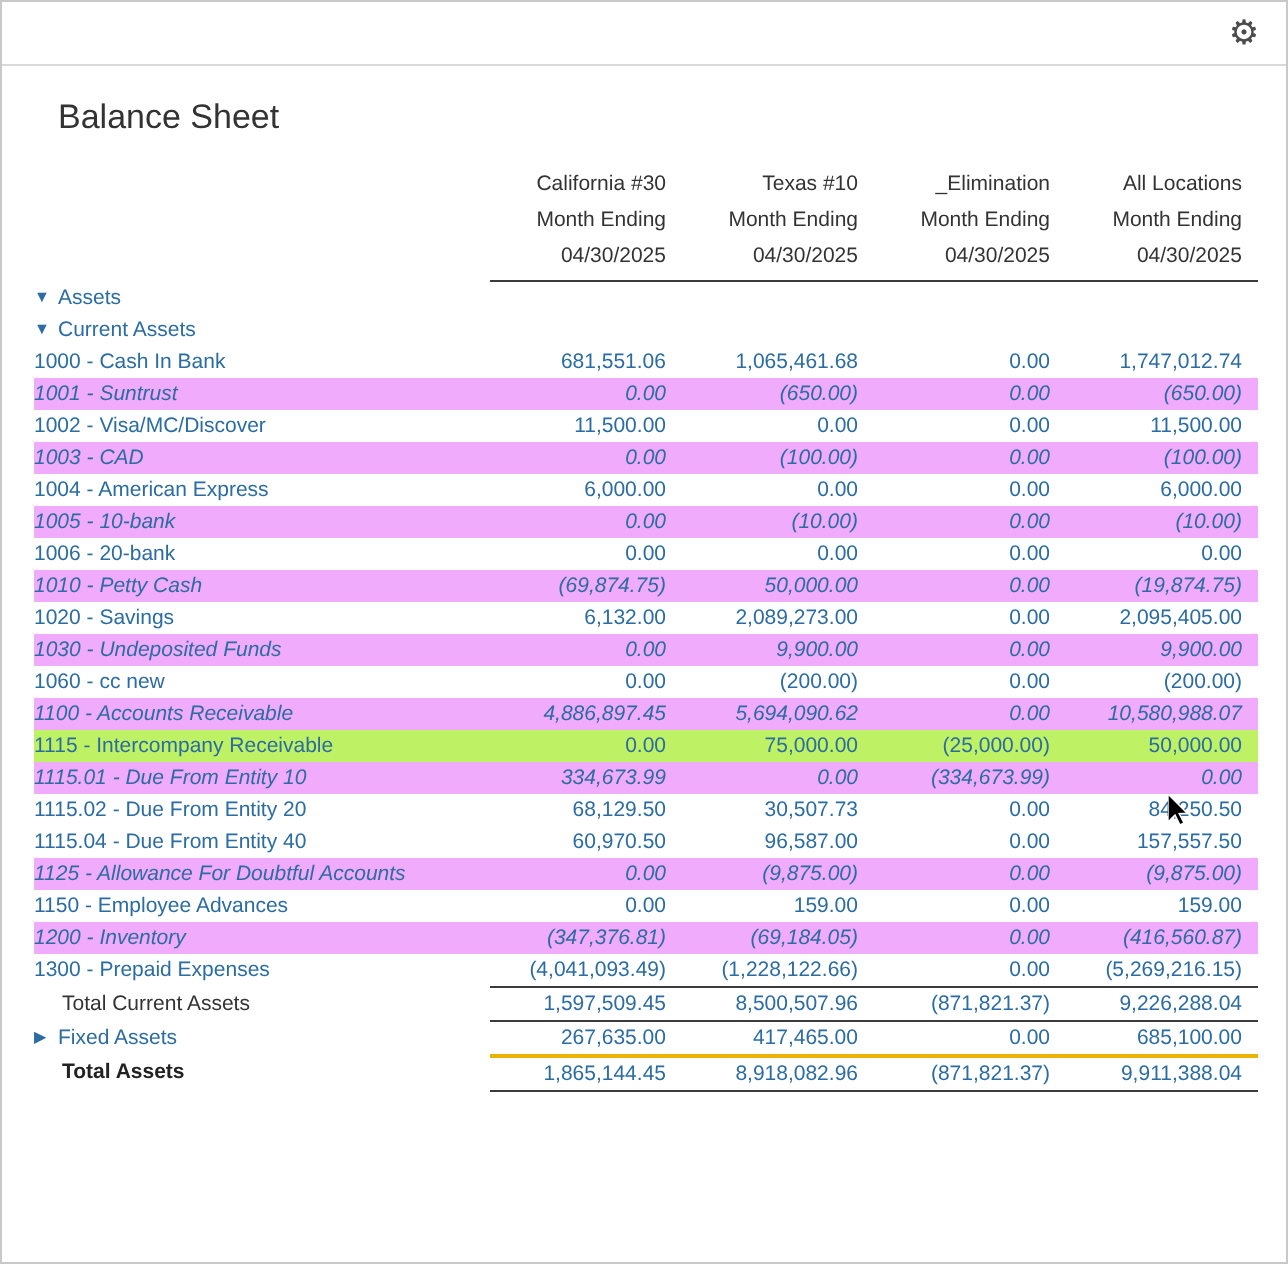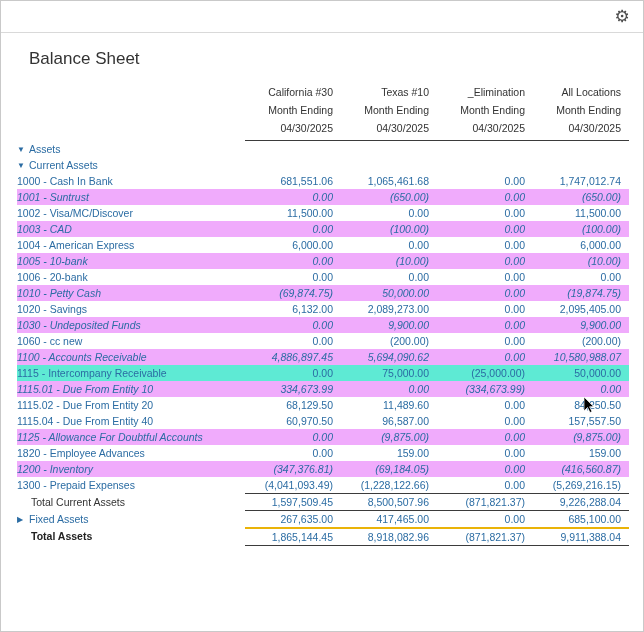--- a/index.html
+++ b/index.html
@@ -82,21 +82,21 @@
     font-size: 10.5px;
   }
   td.num {
     color: #2b6ca3;
     text-align: right;
     padding: 2px 8px 2px 0;
     white-space: nowrap;
     font-size: 10.5px;
   }
   tr.alt td { background: #f0abfc; font-style: italic; }
-  tr.hl td { background: #5eead4; }
+  tr.hl td { background: #bef264; }
 
   
   .ind0 { padding-left: 6px; }
   .ind1 { padding-left: 22px; }
   .ind2 { padding-left: 38px; }
 
   .caret {
     display: inline-block;
     width: 10px;
     color: #2b6ca3;
@@ -287,40 +287,40 @@
           <tr class="alt">
             <td class="lbl ind2"><span>1115.01 - Due From Entity 10</span></td>
             <td class="num">334,673.99</td>
             <td class="num">0.00</td>
             <td class="num">(334,673.99)</td>
             <td class="num">0.00</td>
           </tr>
           <tr>
             <td class="lbl ind2"><span>1115.02 - Due From Entity 20</span></td>
             <td class="num">68,129.50</td>
-            <td class="num">11,489.60</td>
+            <td class="num">30,507.73</td>
             <td class="num">0.00</td>
             <td class="num">84,250.50</td>
           </tr>
           <tr>
             <td class="lbl ind2"><span>1115.04 - Due From Entity 40</span></td>
             <td class="num">60,970.50</td>
             <td class="num">96,587.00</td>
             <td class="num">0.00</td>
             <td class="num">157,557.50</td>
           </tr>
           <tr class="alt">
             <td class="lbl ind2"><span>1125 - Allowance For Doubtful Accounts</span></td>
             <td class="num">0.00</td>
             <td class="num">(9,875.00)</td>
             <td class="num">0.00</td>
             <td class="num">(9,875.00)</td>
           </tr>
           <tr>
-            <td class="lbl ind2"><span>1820 - Employee Advances</span></td>
+            <td class="lbl ind2"><span>1150 - Employee Advances</span></td>
             <td class="num">0.00</td>
             <td class="num">159.00</td>
             <td class="num">0.00</td>
             <td class="num">159.00</td>
           </tr>
           <tr class="alt">
             <td class="lbl ind2"><span>1200 - Inventory</span></td>
             <td class="num">(347,376.81)</td>
             <td class="num">(69,184.05)</td>
             <td class="num">0.00</td>

